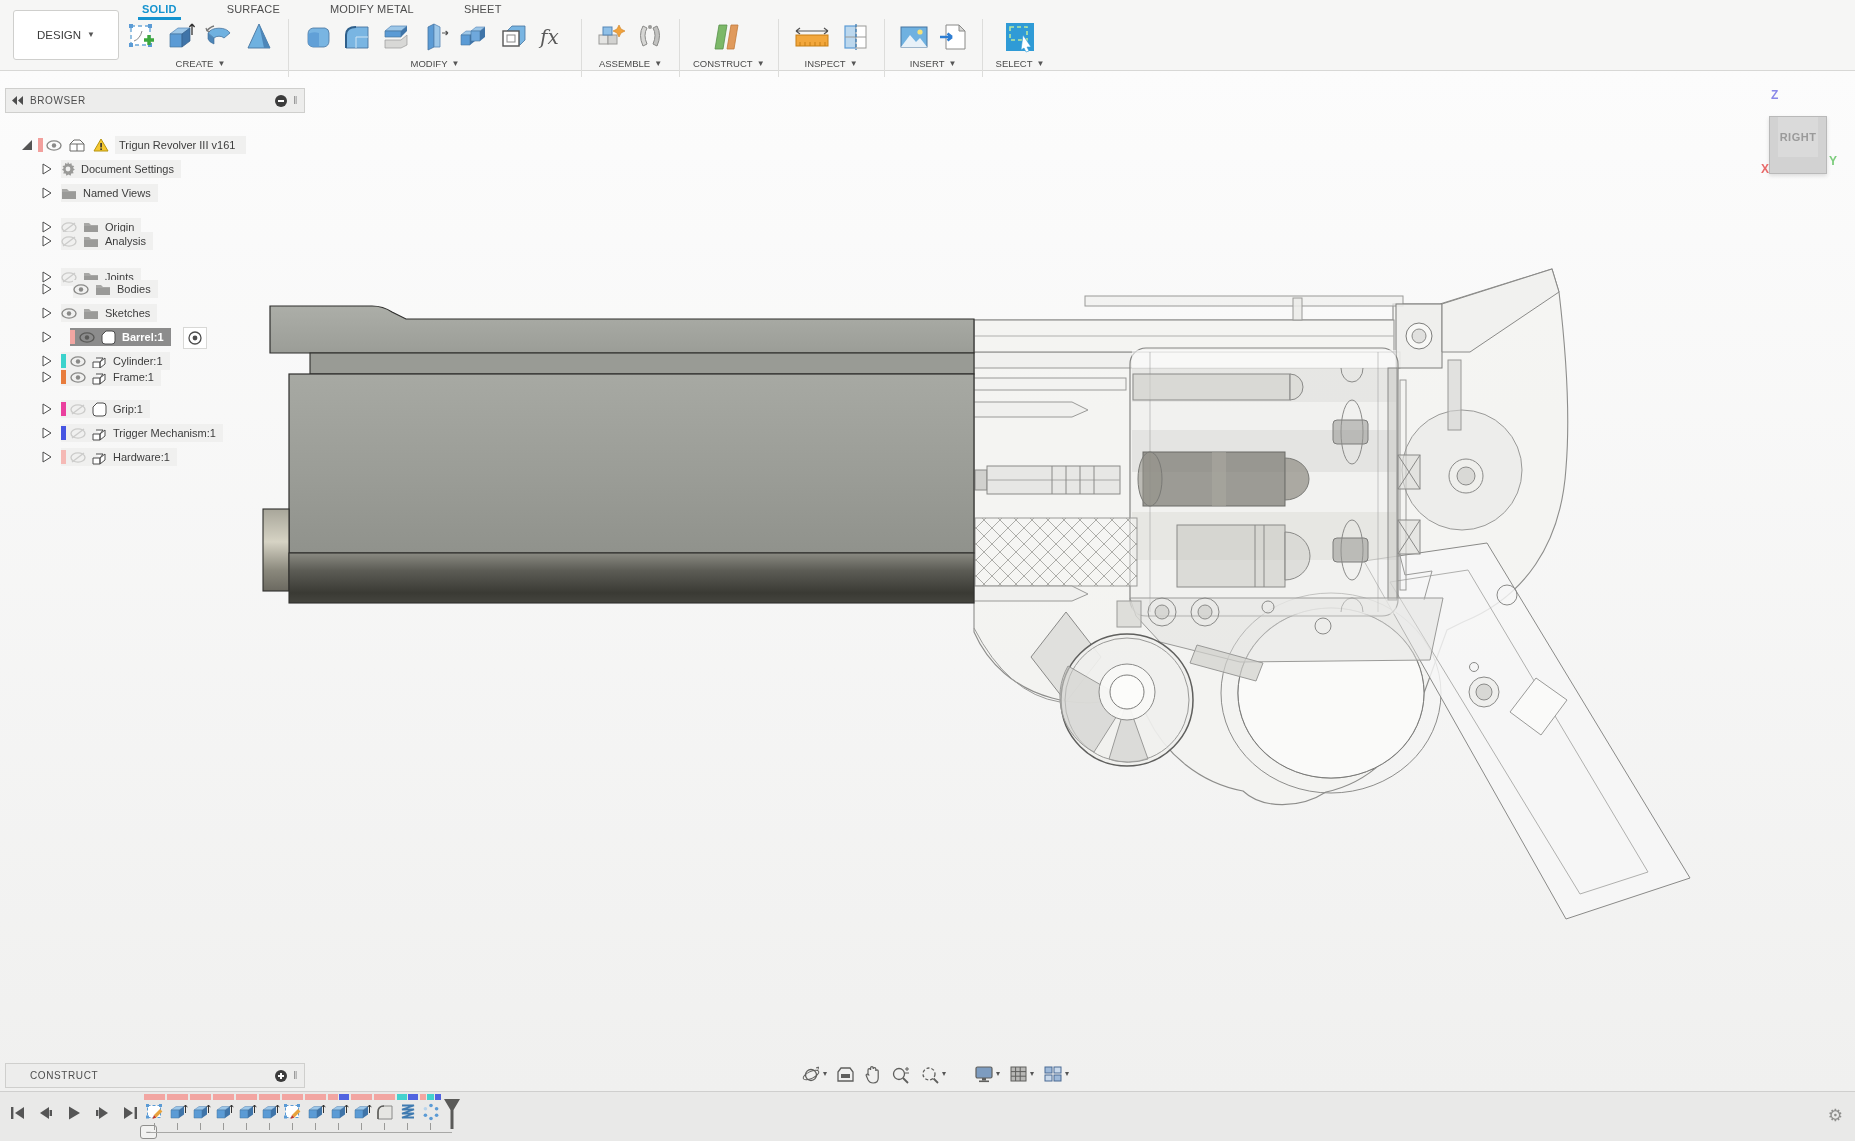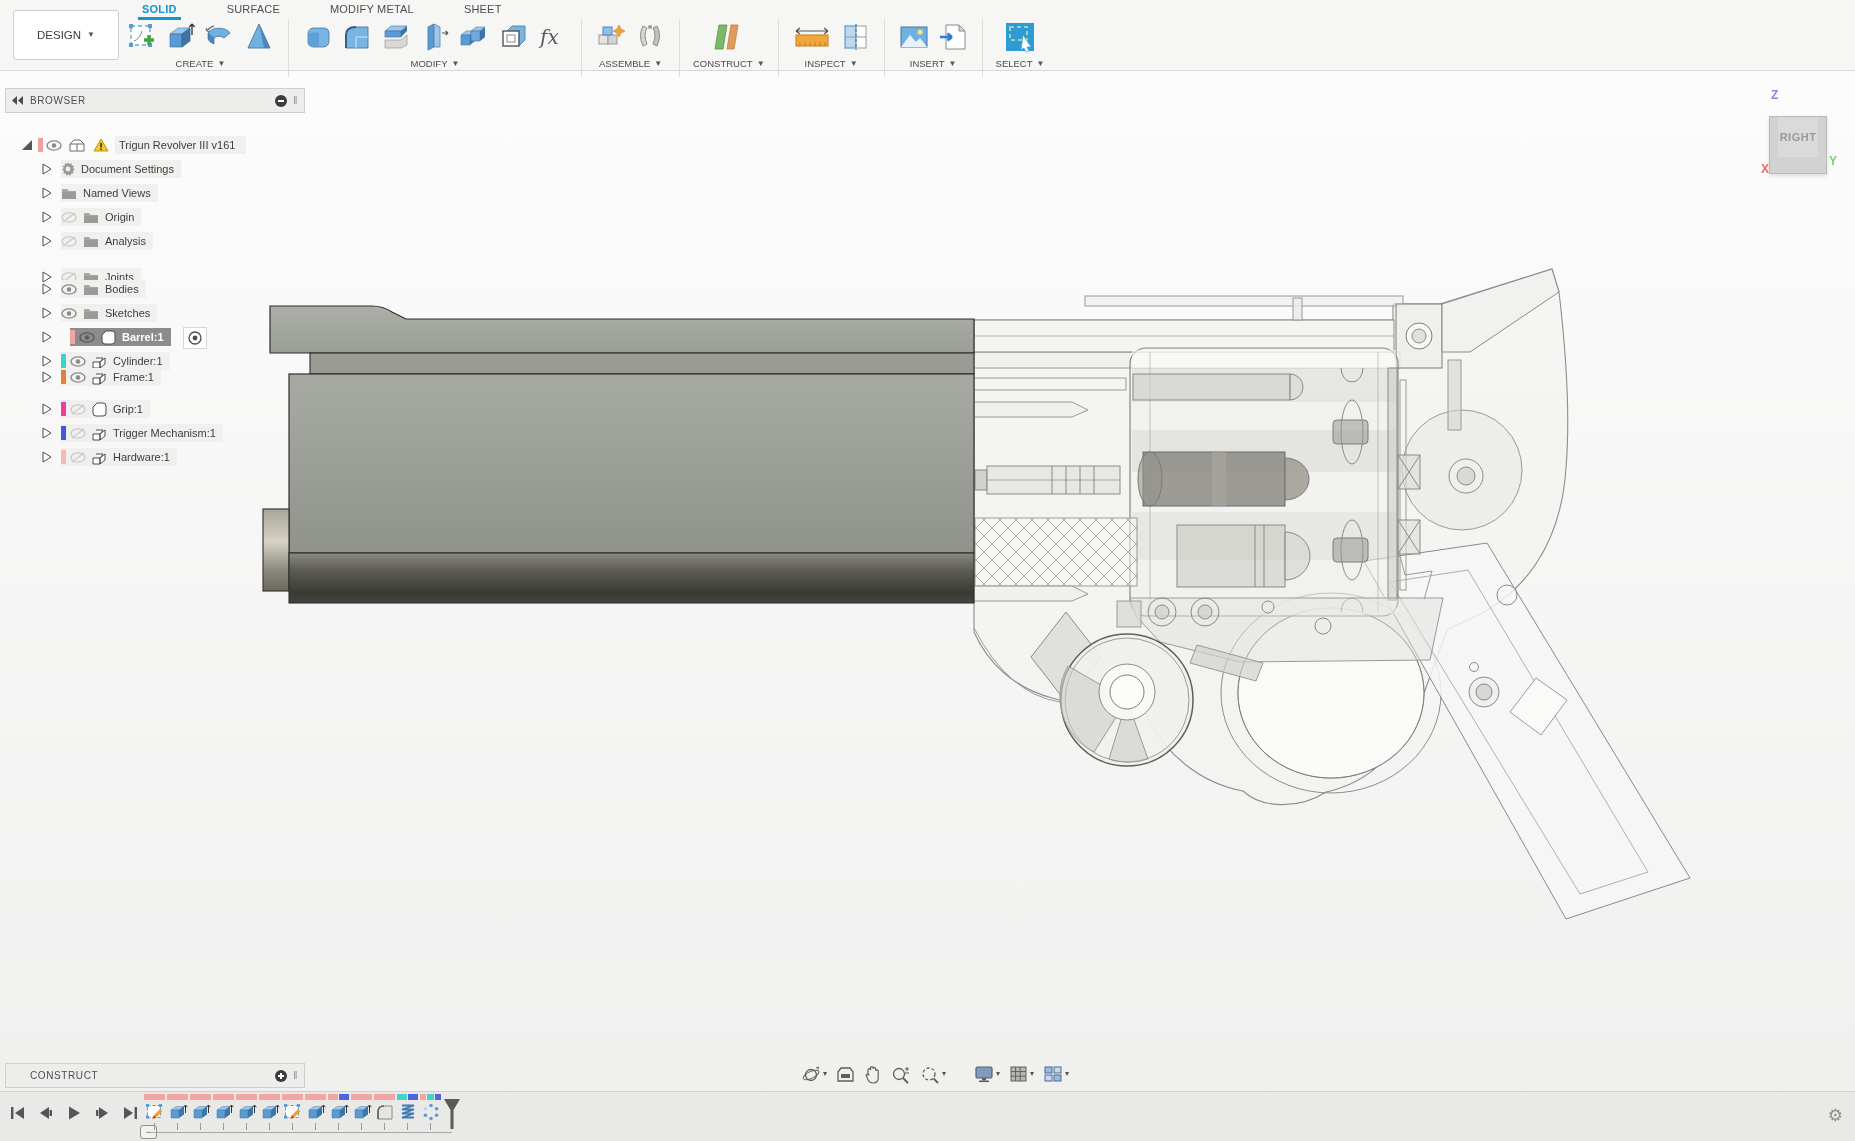--- a/index.html
+++ b/index.html
@@ -547,21 +547,21 @@
             <span class="micon">
                 <svg width="16" height="13" viewBox="0 0 16 13">
                   <path d="M1 2 H6 L8 4 H15 V12 H1 Z" fill="#a8a8a6"></path>
                   <rect x="1" y="5" width="14" height="7" fill="#9a9a98"></rect>
                 </svg>
               </span>
             <span class="tlabel">Named Views</span>
             </span>
         </div>
 
-        <div class="trow" style="top:72px">
+        <div class="trow" style="top:82px">
           <svg class="tw" style="left:36px" width="11" height="12" viewBox="0 0 11 12">
               <path d="M1.5 1 L9.5 6 L1.5 11 Z" fill="#fff" stroke="#4d4d4d"></path>
             </svg>
           <span class="rowbox" style="left:56px">
             <span class="micon" style="opacity:.35">
                 <svg width="16" height="11" viewBox="0 0 16 11">
                   <ellipse cx="8" cy="5.5" rx="7" ry="4.6" fill="none" stroke="#8a8a88" stroke-width="1.4"></ellipse>
                   <line x1="2" y1="10" x2="14" y2="1" stroke="#8a8a88" stroke-width="1.4"></line>
                 </svg>
               </span>
@@ -611,21 +611,21 @@
                   <rect x="1" y="5" width="14" height="7" fill="#9a9a98"></rect>
                 </svg>
               </span>
             <span class="tlabel">Joints</span>
             </span>
         </div>
         <div class="trow" style="top:144px">
           <svg class="tw" style="left:36px" width="11" height="12" viewBox="0 0 11 12">
               <path d="M1.5 1 L9.5 6 L1.5 11 Z" fill="#fff" stroke="#4d4d4d"></path>
             </svg>
-          <span class="rowbox" style="left:56px">
+          <span class="rowbox" style="left:68px">
             <span class="micon">
                 <svg width="16" height="11" viewBox="0 0 16 11">
                   <ellipse cx="8" cy="5.5" rx="7" ry="4.6" fill="none" stroke="#8a8a88" stroke-width="1.4"></ellipse>
                   <circle cx="8" cy="5.5" r="2.2" fill="#8a8a88"></circle>
                 </svg>
               </span>
             <span class="micon">
                 <svg width="16" height="13" viewBox="0 0 16 13">
                   <path d="M1 2 H6 L8 4 H15 V12 H1 Z" fill="#a8a8a6"></path>
                   <rect x="1" y="5" width="14" height="7" fill="#9a9a98"></rect>

